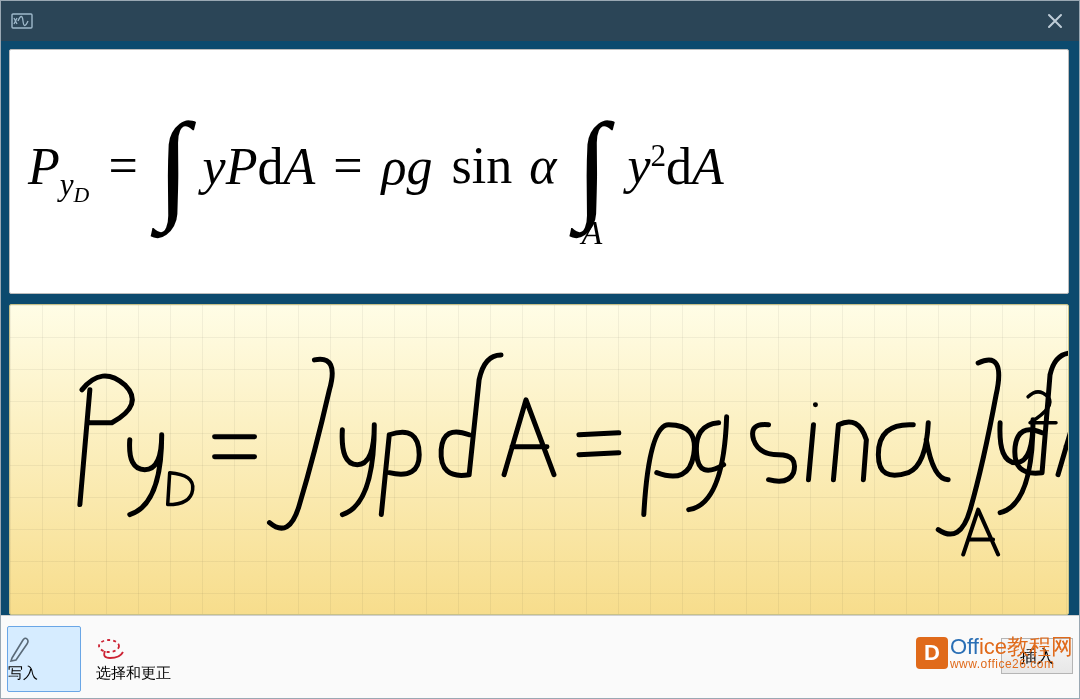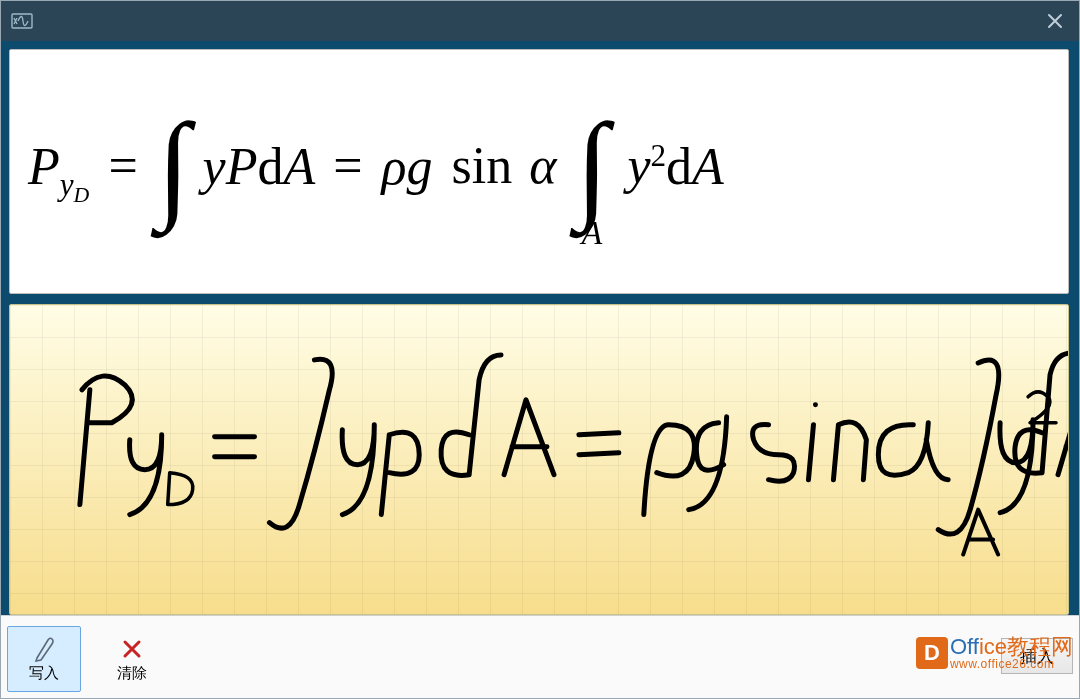--- a/index.html
+++ b/index.html
@@ -26,21 +26,21 @@
   
   .ink-wrap{padding:10px 10px 0 8px;flex:1;display:flex}
   .ink{flex:1;border:1px solid #c8c188;border-radius:2px;background:
       repeating-linear-gradient(to right,rgba(0,0,0,0.05) 0 1px,transparent 1px 32px),
       repeating-linear-gradient(to bottom,rgba(0,0,0,0.05) 0 1px,transparent 1px 32px),
       linear-gradient(#fffde6,#f7dd8c);
       position:relative;overflow:hidden}
   .ink svg{position:absolute;inset:0}
   
   .toolbar{height:78px;border-top:1px solid #d0d0d0;background:#fafafa;display:flex;align-items:center;padding:4px 6px 0 6px;gap:14px}
-  .tool{display:flex;flex-direction:column;align-items:center;justify-content:center;width:72px;height:64px;border:1px solid transparent;font-size:15px;gap:2px;cursor:default}
+  .tool{display:flex;flex-direction:column;align-items:flex-start;justify-content:center;width:72px;height:64px;border:1px solid transparent;font-size:15px;gap:2px;cursor:default}
   .tool.wide{width:92px}
   .tool.active{background:#d6ecff;border:1px solid #6aa6e6;border-radius:2px}
   .tool .ico{height:26px;display:flex;align-items:center;justify-content:center}
   .tool .lbl{color:#000}
   .spacer{flex:1}
   .insert-group{display:flex;align-items:center;height:34px;margin-bottom:6px}
   .insert-btn{height:34px;border:1px solid #b5b5b5;background:linear-gradient(#f6f6f6,#e7e7e7);font-size:17px;padding:0 18px;display:flex;align-items:center}
   
   .badge{position:absolute;right:6px;bottom:28px;display:flex;align-items:center;gap:2px;font-family:Arial,sans-serif}
   .badge .sq{width:32px;height:32px;background:#e06a1a;border-radius:4px;display:flex;align-items:center;justify-content:center;color:#fff;font-weight:bold;font-size:22px}
@@ -147,27 +147,28 @@
 
     <div class="toolbar">
       <div class="tool active">
         <div class="ico">
           <svg width="22" height="26" viewBox="0 0 22 26">
               <path d="M4 22 L15 4 Q17 1 19 3 Q21 5 19 8 L8 24 L3 25 Z" fill="none" stroke="#5a6a78" stroke-width="1.6"></path>
             </svg>
         </div>
         <span class="lbl">写入</span>
       </div>
-      <div class="tool">
+      <div class="tool wide">
         <div class="ico">
-          <svg width="20" height="20" viewBox="0 0 20 20">
-              <path d="M3 3 L17 17 M17 3 L3 17" stroke="#c62424" stroke-width="3" stroke-linecap="round"></path>
+          <svg width="30" height="22" viewBox="0 0 30 22">
+              <ellipse cx="13" cy="8" rx="10" ry="6" fill="none" stroke="#c23" stroke-width="1.8" stroke-dasharray="3 3"></ellipse>
+              <path d="M9 13 Q6 20 14 20 Q24 20 27 14" fill="none" stroke="#c23" stroke-width="1.8"></path>
             </svg>
         </div>
-        <span class="lbl">清除</span>
+        <span class="lbl">选择和更正</span>
       </div>
       <div class="spacer"></div>
       <div class="insert-group">
         <div class="insert-btn">
           <span>插入</span>
         </div>
       </div>
     </div>
 
   </div>

